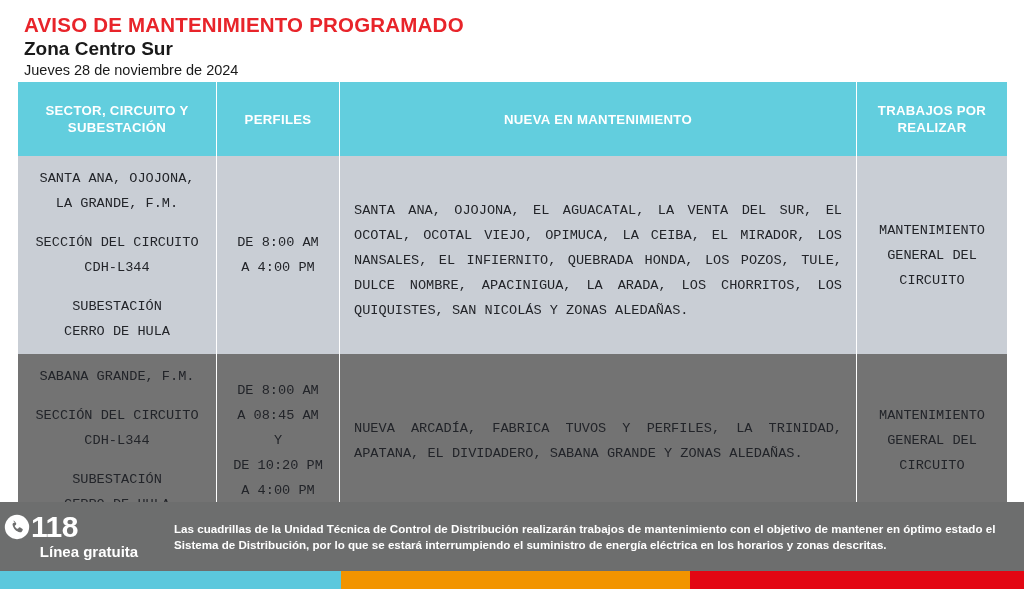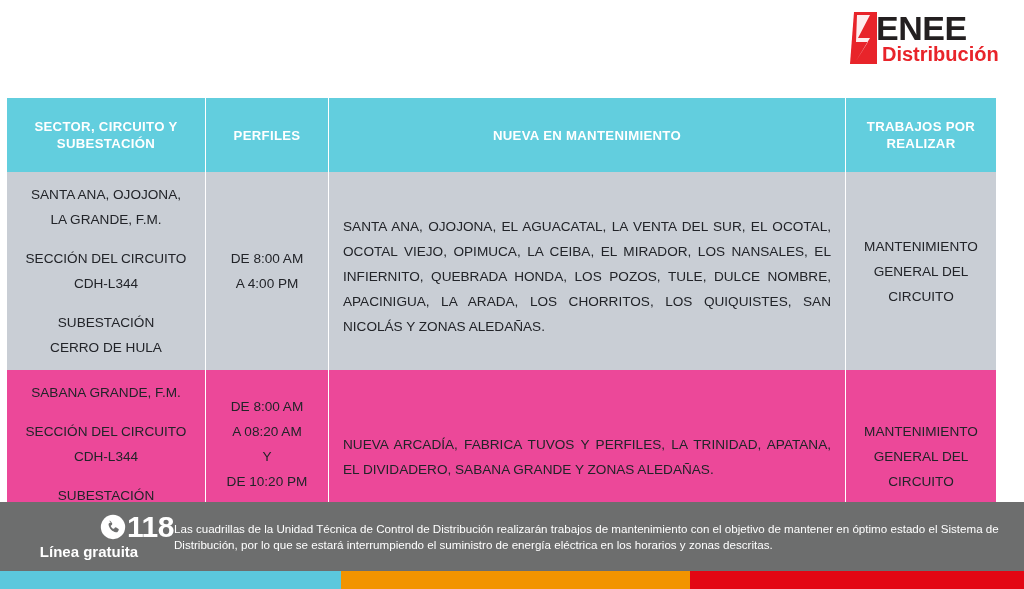--- a/index.html
+++ b/index.html
@@ -81,24 +81,23 @@
     top: 33px;
     font-size: 20px;
     font-weight: bold;
     color: #e8242a;
     line-height: 22px;
   }
 
   
   .table-wrap {
     position: absolute;
-    left: 6px;
+    left: 17px;
     top: 82px;
     width: 990px;
-    margin-top: 16px;
   }
   table.notice {
     border-collapse: separate;
     border-spacing: 1px 0;
     width: 990px;
     table-layout: fixed;
   }
   table.notice th {
     background: #62cede;
     color: #ffffff;
@@ -110,23 +109,24 @@
     height: 48px;
     vertical-align: middle;
     text-align: center;
   }
   table.notice td {
     font-size: 13.6px;
     line-height: 25px;
     color: #222429;
     vertical-align: middle;
     padding: 10px 14px;
+    font-family: Liberation Mono, monospace;
   }
   tr.row-1 td { background: #c9ced5; }
-  tr.row-2 td { background: #ec4899; }
+  tr.row-2 td { background: #737373; }
 
   .col-sector { width: 198px; }
   .col-horario { width: 122px; }
   .col-zonas  { width: 516px; }
   .col-trabajos { width: 150px; }
 
   td.c-sector, td.c-horario, td.c-trabajos {
     text-align: center;
   }
   td.c-zonas {
@@ -154,21 +154,21 @@
   .phone-block {
     width: 170px;
     flex: 0 0 170px;
     text-align: center;
     color: #ffffff;
     padding-left: 4px;
   }
   .phone-row {
     display: flex;
     align-items: center;
-    justify-content: flex-end;
+    justify-content: flex-start;
     gap: 1px;
   }
   .phone-icon {
     width: 26px;
     height: 26px;
     flex: 0 0 26px;
     display: block;
   }
   .phone-num {
     font-size: 30px;
@@ -179,21 +179,21 @@
   .phone-label {
     font-size: 15px;
     font-weight: bold;
     line-height: 18px;
     margin-top: 1px;
   }
   .footer-text {
     flex: 1 1 auto;
     color: #ffffff;
     font-size: 11.6px;
-    font-weight: normal;
+    font-weight: bold;
     line-height: 16px;
     padding-right: 24px;
     text-align: left;
   }
 
   
   .colorbar {
     position: absolute;
     left: 0;
     bottom: 0;
@@ -202,29 +202,26 @@
     display: flex;
   }
   .cb-cyan { width: 341px; background: #5bc8dd; }
   .cb-orange { width: 349px; background: #f29400; }
   .cb-red { flex: 1 1 auto; background: #e30613; }
 </style>
 </head>
 <body>
 
 <div class="header">
-
-  <div class="logo">
-    <svg class="logo-mark" viewBox="0 0 27 52">
-      <path d="M4 0 L27 0 L27 52 L0 52 Z" fill="#e8242a"></path>
-      <path d="M7 3 L20 3 L8 26 L20 26 L6 49 L18 30 L6 30 Z" fill="#ffffff" opacity="0.92"></path>
-    </svg>
-    <div class="logo-enee">ENEE</div>
-    <div class="logo-dist">Distribución</div>
+  <div class="header-titles">
+    <div class="title-main">AVISO DE MANTENIMIENTO PROGRAMADO</div>
+    <div class="title-zone">Zona Centro Sur</div>
+    <div class="title-date">Jueves 28 de noviembre de 2024</div>
   </div>
+
 </div>
 
 <div class="table-wrap">
   <table class="notice">
     <colgroup>
       <col class="col-sector">
       <col class="col-horario">
       <col class="col-zonas">
       <col class="col-trabajos">
     </colgroup>
@@ -264,21 +261,21 @@
           <span>SABANA GRANDE, F.M.</span>
           <span class="sector-gap"></span>
           <span>SECCIÓN DEL CIRCUITO</span><br>
           <span>CDH-L344</span>
           <span class="sector-gap"></span>
           <span>SUBESTACIÓN</span><br>
           <span>CERRO DE HULA</span>
         </td>
         <td class="c-horario">
           <span class="horario-line">DE  8:00 AM</span>
-          <span class="horario-line">A 08:20 AM</span>
+          <span class="horario-line">A 08:45 AM</span>
           <span class="horario-line">Y</span>
           <span class="horario-line">DE 10:20 PM</span>
           <span class="horario-line">A 4:00 PM</span>
         </td>
         <td class="c-zonas">NUEVA ARCADÍA, FABRICA TUVOS Y PERFILES, LA TRINIDAD, APATANA, EL DIVIDADERO, SABANA GRANDE Y ZONAS ALEDAÑAS.</td>
         <td class="c-trabajos">
           <span>MANTENIMIENTO</span><br>
           <span>GENERAL DEL</span><br>
           <span>CIRCUITO</span>
         </td>

